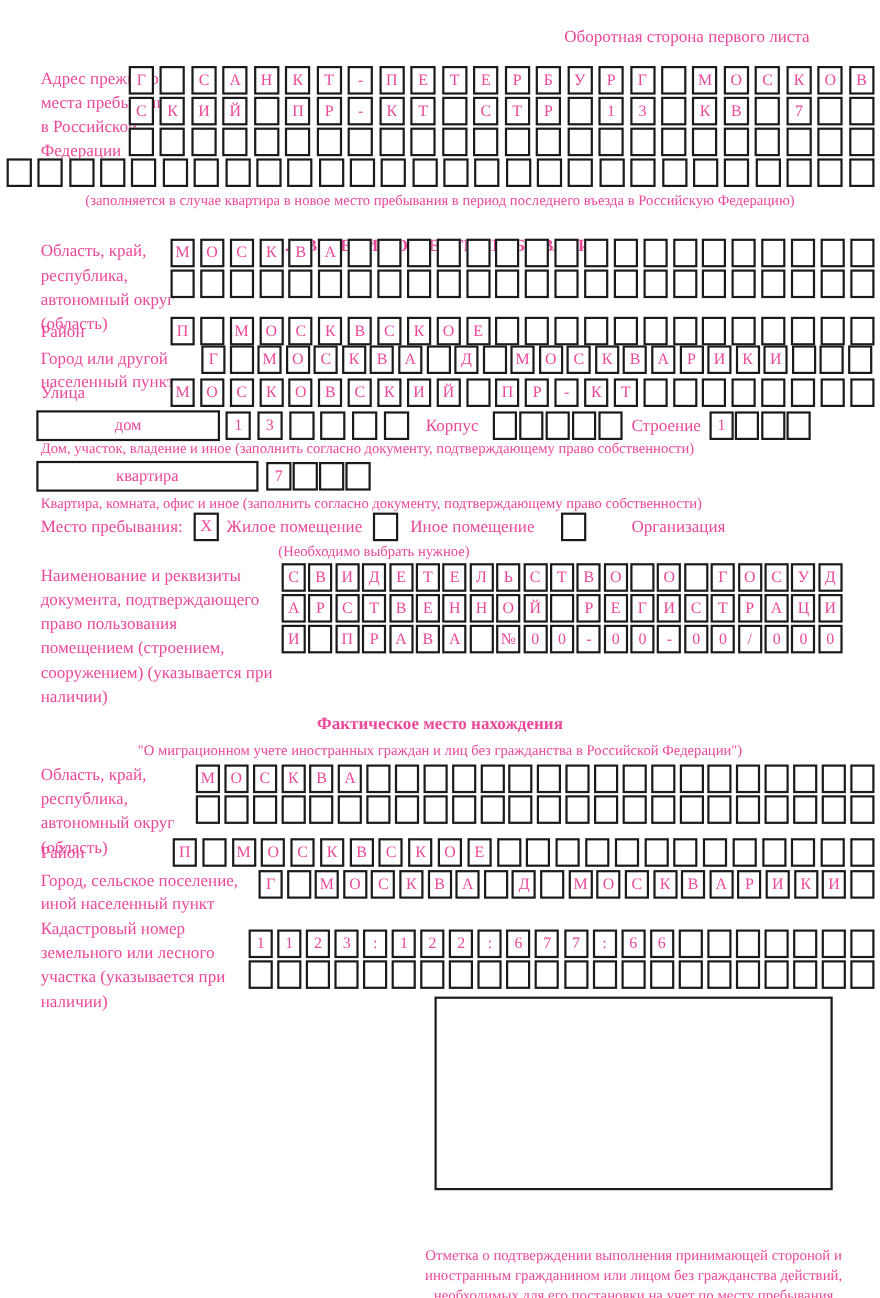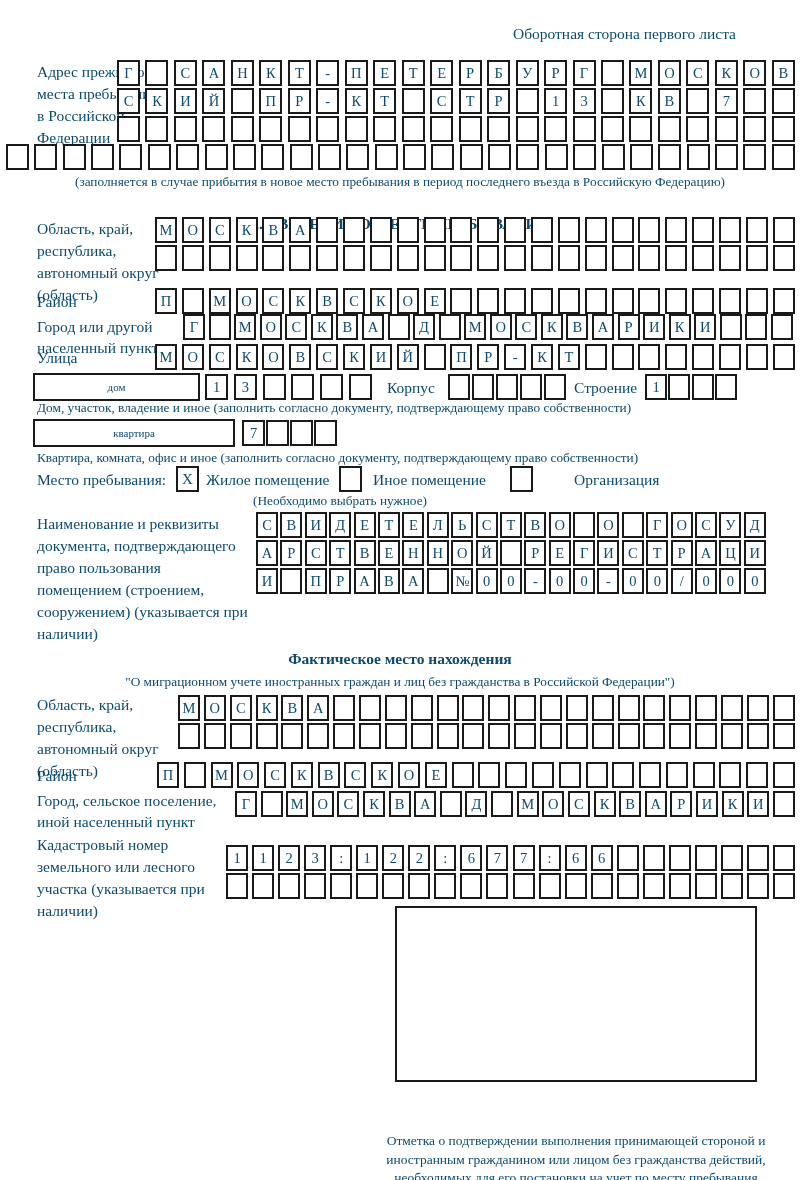--- a/index.html
+++ b/index.html
@@ -1,34 +1,34 @@
 <!DOCTYPE html>
 <html><head>
 <meta charset="utf-8">
 <style>
   html,body{margin:0;padding:0;background:#ffffff;}
   #form{
     position:relative;width:800px;height:1180px;background:#ffffff;
-    font-family:"Liberation Serif","DejaVu Serif",serif;color:#0c4a6e;overflow:hidden;
+    font-family:"Liberation Serif","DejaVu Serif",serif;color:#ec4899;overflow:hidden;
   }
   .abs{position:absolute;}
   .lbl{font-size:15.5px;line-height:22px;}
   .note{font-size:13.3px;line-height:16px;}
   .title{font-size:15.5px;font-weight:bold;margin-top:20px;}
   .center{left:0;width:800px;text-align:center;}
   .cellrow{position:absolute;display:flex;justify-content:space-between;}
   .cell{
     box-sizing:border-box;width:23px;height:26px;border:2px solid #1a1a1a;
     display:flex;align-items:center;justify-content:center;
     font-size:14.5px;font-family:"Liberation Serif","DejaVu Serif",serif;flex:none;background:#fff;
   }
   .cellrow.narrow .cell{width:22px;}
   .labelbox{
     box-sizing:border-box;border:2px solid #1a1a1a;height:28px;
-    display:flex;align-items:center;justify-content:center;font-size:11px;background:#fff;
+    display:flex;align-items:center;justify-content:center;font-size:15px;background:#fff;
   }
   .checkbox{
     box-sizing:border-box;width:23px;height:26px;border:2px solid #1a1a1a;
     display:flex;align-items:center;justify-content:center;font-size:15px;background:#fff;
   }
   .bigbox{box-sizing:border-box;border:2px solid #1a1a1a;background:#fff;}
 </style>
 </head>
 <body>
 
@@ -138,21 +138,21 @@
       <span class="cell"></span>
       <span class="cell"></span>
       <span class="cell"></span>
       <span class="cell"></span>
       <span class="cell"></span>
       <span class="cell"></span>
       <span class="cell"></span>
       <span class="cell"></span>
       <span class="cell"></span>
     </div>
-  <div class="abs note center" style="top:174px;">(заполняется в случае прибытия в новое место пребывания в период последнего въезда в Российскую Федерацию)</div>
+  <div class="abs note center" style="top:174px;">(заполняется в случае квартира в новое место пребывания в период последнего въезда в Российскую Федерацию)</div>
 
   <div class="abs title center" style="top:195px;">2. СВЕДЕНИЯ О МЕСТЕ ПРЕБЫВАНИЯ</div>
 
   <div class="abs lbl" style="left:37px;top:218px;width:122px;">Область, край, республика, автономный округ (область)</div>
   <div class="cellrow narrow" style="left:155px;top:217px;width:640px;">
       <span class="cell">М</span>
       <span class="cell">О</span>
       <span class="cell">С</span>
       <span class="cell">К</span>
       <span class="cell">В</span>

